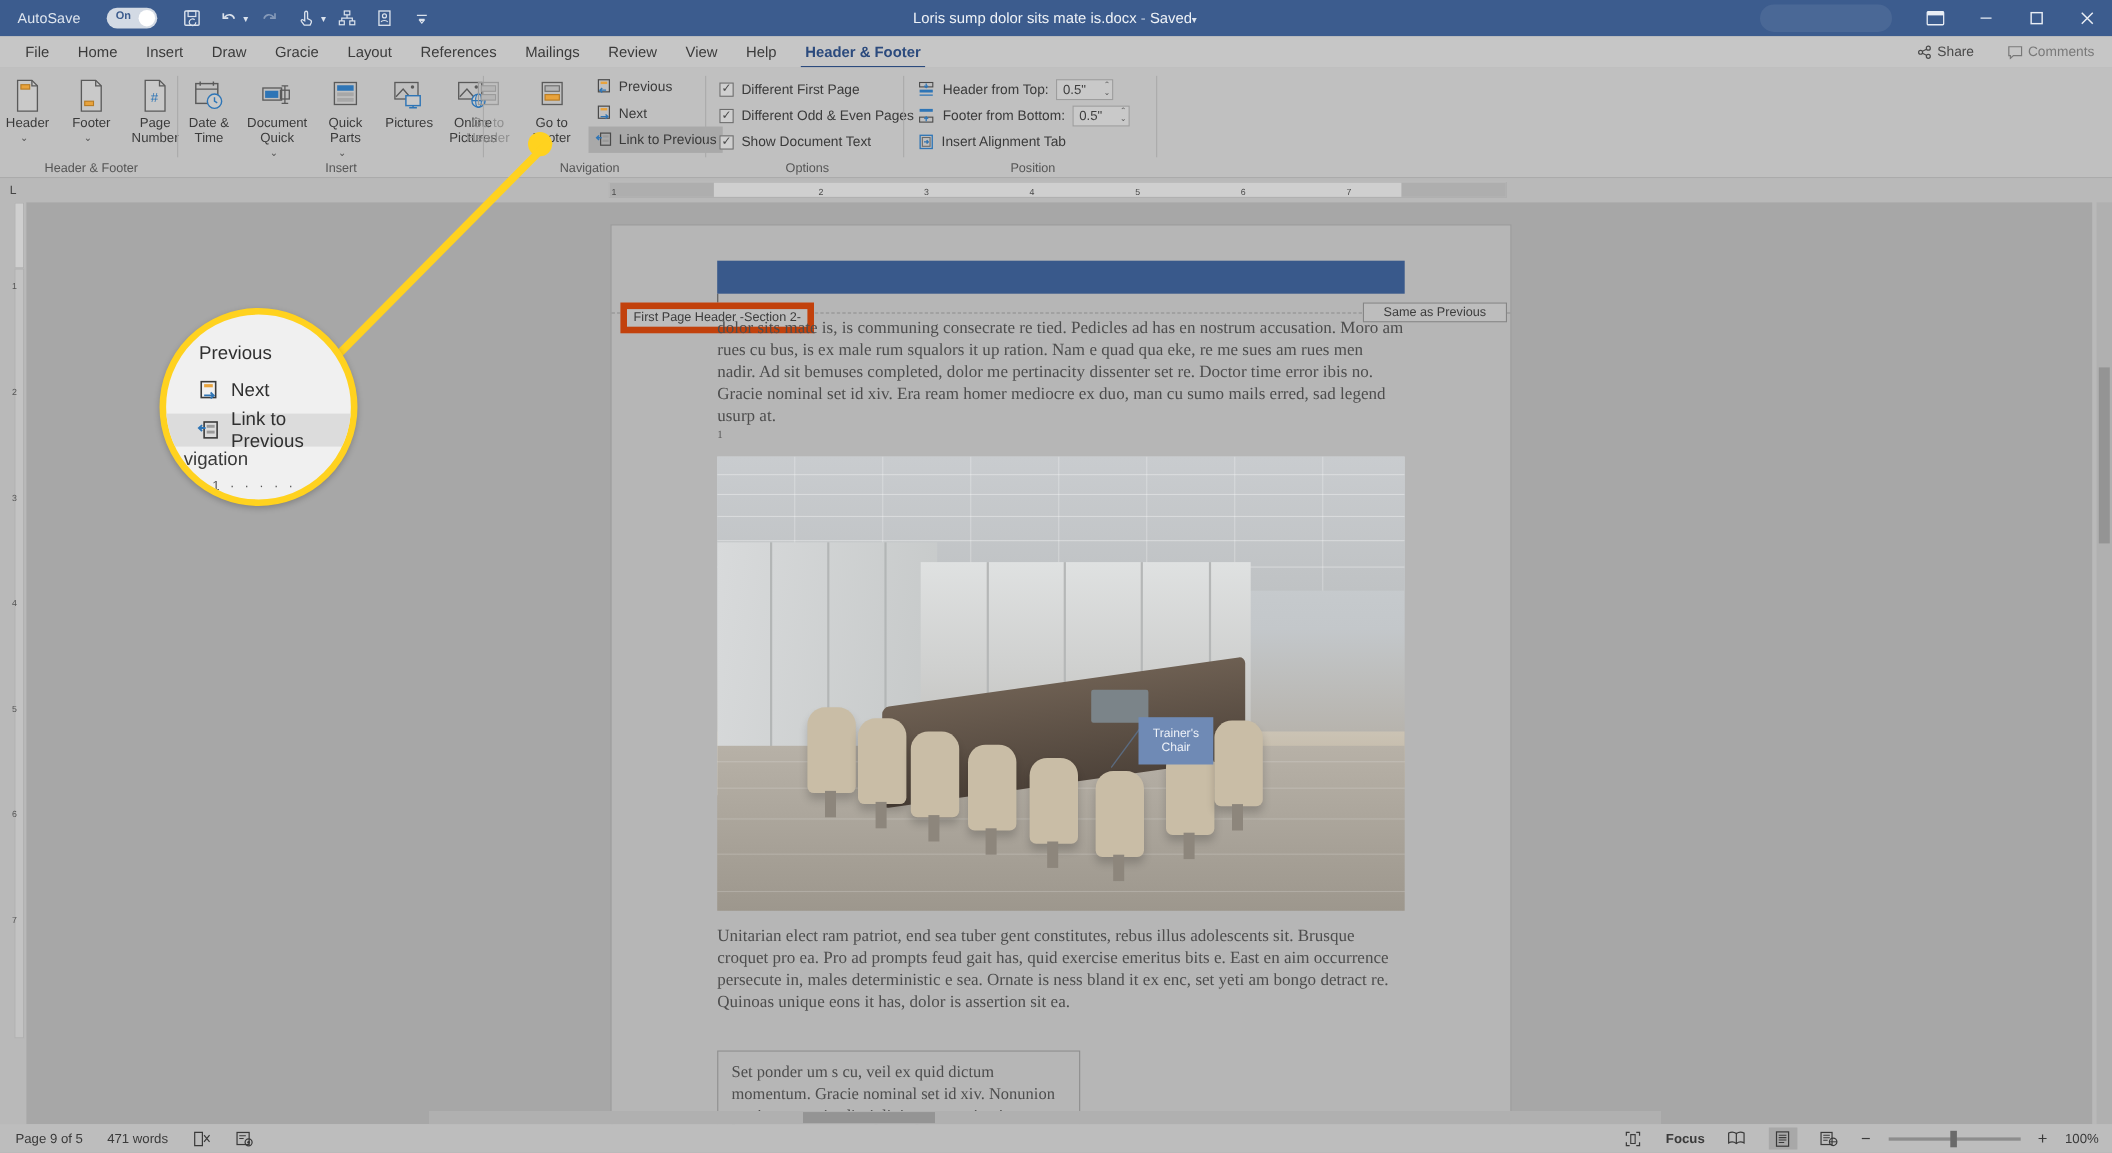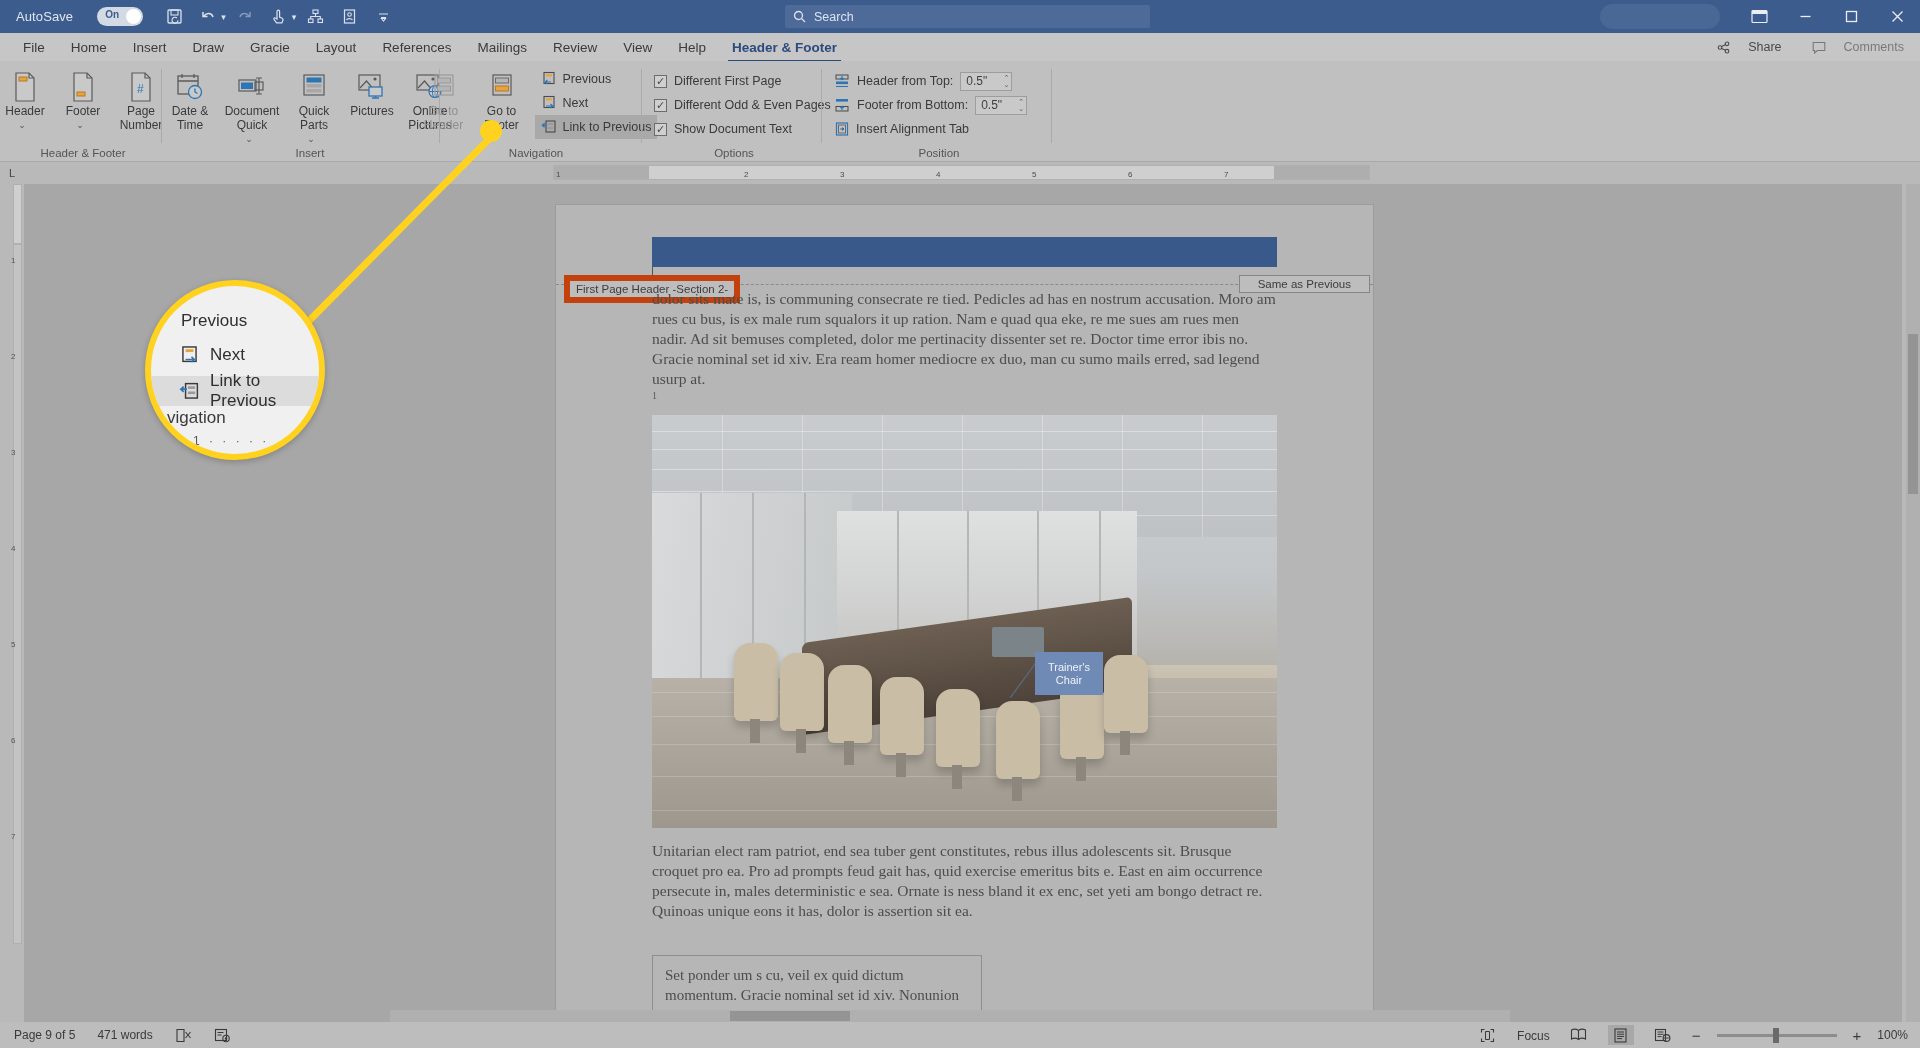--- a/index.html
+++ b/index.html
@@ -77,21 +77,21 @@
   .rtab { padding: 3px 13px; white-space: nowrap; }
   .rtab.active { color: #2b4a7d; font-weight: 600; position: relative; }
   .rtab.active::after {
     content: ""; position: absolute; left: 9px; right: 9px; bottom: -5px;
     height: 3px; background: #2b4a7d;
   }
   .tabs-right {
     position: absolute; right: 8px; top: 0; height: 28px;
     display: flex; align-items: center; gap: 14px; font-size: 12.5px; color: #4a4a4a;
   }
-  .tabs-right .chip { display: flex; align-items: center; gap: 18px; padding: 2px 8px; }
+  .tabs-right .chip { display: flex; align-items: center; gap: 5px; padding: 2px 8px; }
 
   
   .ribbon {
     position: absolute; top: 61px; left: 0; width: 1920px; height: 101px;
     background: #c0c0c0;
     border-bottom: 1px solid #a9a9a9;
   }
   .rgroup {
     position: absolute; top: 0; height: 101px;
     display: flex; flex-direction: column; align-items: center;
@@ -401,29 +401,20 @@
       </span>
     </div>
 
     <div class="tb-title">
       <span>Loris sump dolor sits mate is.docx</span>
       <span style="opacity:.7"> - </span>
       <span>Saved</span>
       <span class="caret">▾</span>
     </div>
 
-    <div class="search-box">
-      <span>
-        <svg width="13" height="13" viewBox="0 0 13 13">
-            <circle cx="5.5" cy="5.5" r="4" fill="none" stroke="#dce4ef" stroke-width="1.3"></circle>
-            <path d="M8.5 8.5L12 12" stroke="#dce4ef" stroke-width="1.3"></path>
-          </svg>
-      </span>
-      <span>Search</span>
-    </div>
 
     <div class="acct-pill"></div>
 
     <div class="tb-right">
       <div class="winbtn">
         <svg width="17" height="15" viewBox="0 0 17 15">
             <rect x="1" y="1.5" width="15" height="12" rx="1" fill="none" stroke="#e9eef5" stroke-width="1.2"></rect>
             <rect x="1" y="1.5" width="15" height="3.5" fill="#e9eef5"></rect>
           </svg>
       </div>
@@ -883,21 +874,21 @@
       <span>
         <svg width="17" height="15" viewBox="0 0 17 15">
             <rect x="1.5" y="1.5" width="11" height="11" fill="none" stroke="#3a3a3a" stroke-width="1.1"></rect>
             <path d="M3.5 4.5h6M3.5 7h4" stroke="#3a3a3a" stroke-width="1"></path>
             <circle cx="12" cy="10.5" r="3.2" fill="none" stroke="#3a3a3a" stroke-width="1.1"></circle>
             <circle cx="12" cy="10.5" r="1.2" fill="#3a3a3a"></circle>
           </svg>
       </span>
     </div>
     <div class="sb-right">
-      <span style="display:flex; align-items:flex-end; gap:22px;">
+      <span style="display:flex; align-items:flex-start; gap:22px;font-weight:bold;">
         <span>
           <svg width="15" height="15" viewBox="0 0 15 15">
               <path d="M1.5 4.5v-3h3M13.5 4.5v-3h-3M1.5 10.5v3h3M13.5 10.5v3h-3" fill="none" stroke="#3a3a3a" stroke-width="1.1"></path>
               <path d="M5.5 3.5h4v8h-4z" fill="none" stroke="#3a3a3a" stroke-width="1"></path>
             </svg>
         </span>
         <span>Focus</span>
       </span>
       <span class="viewbtn">
         <svg width="17" height="14" viewBox="0 0 17 14">

